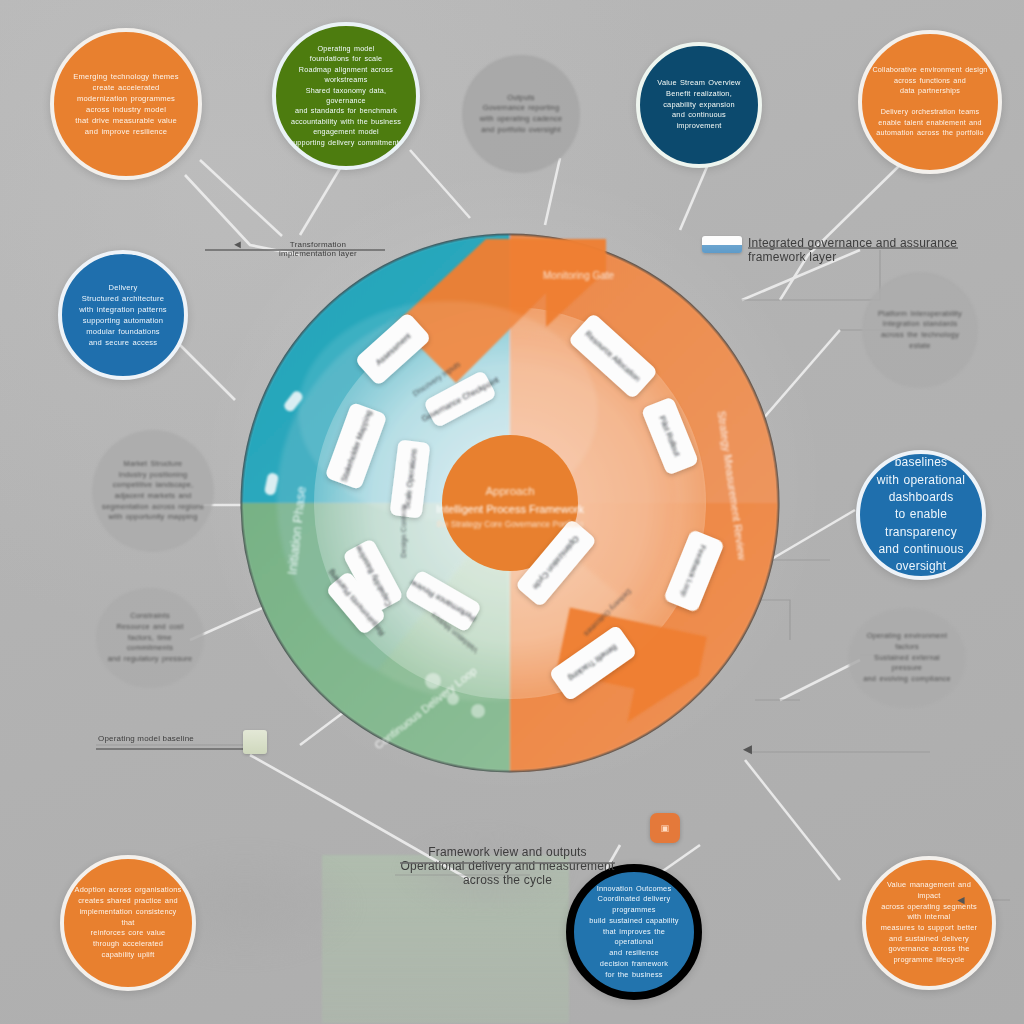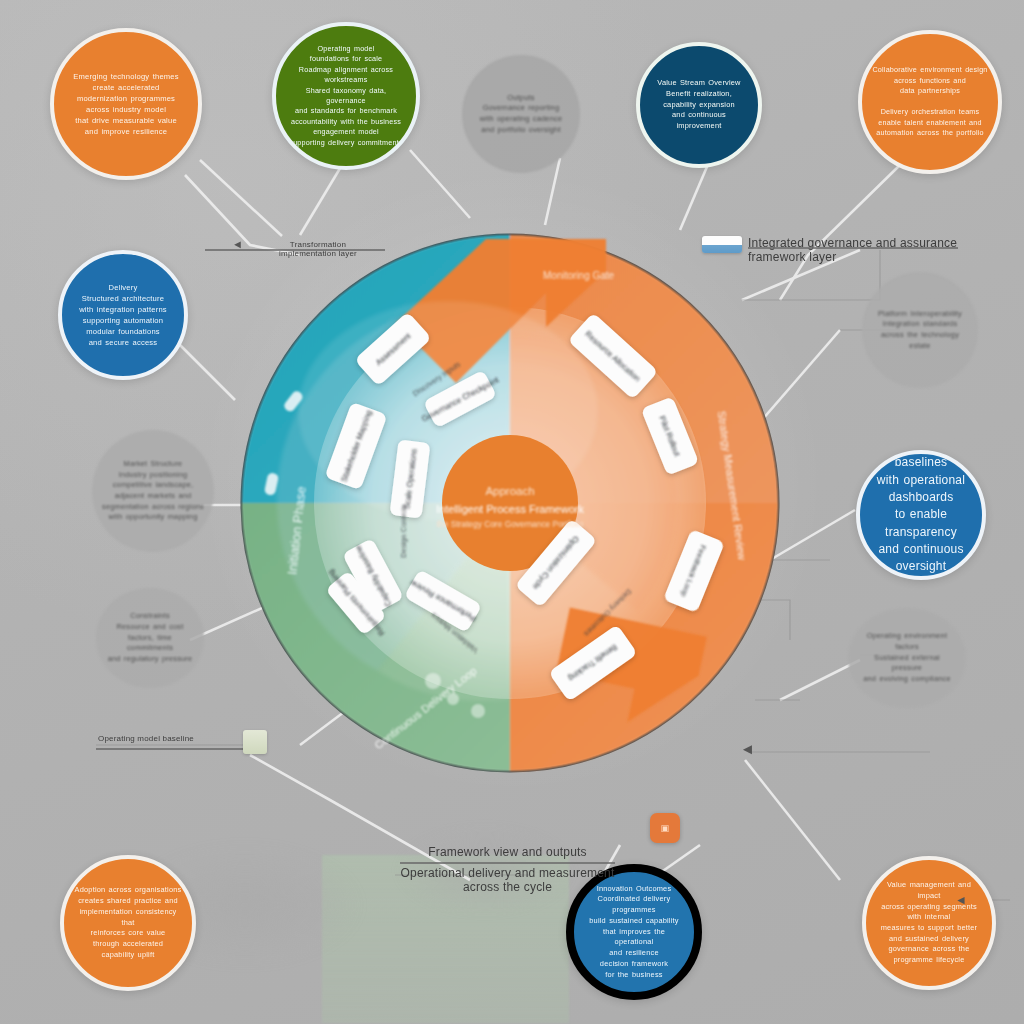--- a/index.html
+++ b/index.html
@@ -433,21 +433,21 @@
 </div>
 <div class="rule" style="left:748px;top:247px;width:210px;"></div>
 
 <div class="anno" style="left:98px;top:734px;width:170px;font-size:8px;">
   <div>Operating model baseline</div>
 </div>
 <div class="rule" style="left:96px;top:748px;width:160px;"></div>
 
 <div class="anno" style="left:390px;top:845px;width:235px;font-size:12px;text-align:center;">
   <div>Framework view and outputs</div>
-  <div style="margin-top:7px">Operational delivery and measurement</div>
+  <div style="">Operational delivery and measurement</div>
   <div>across the cycle</div>
 </div>
 <div class="rule" style="left:400px;top:862px;width:215px;"></div>
 
 <div class="chip" id="chip-blue"></div>
 <div class="chip" id="chip-green"></div>
 <div class="chip" id="chip-orange">▣</div>
 
 <div class="arrowhead" style="left:740px;top:740px;">◄</div>
 <div class="arrowhead" style="left:232px;top:238px;font-size:11px;">◄</div>

